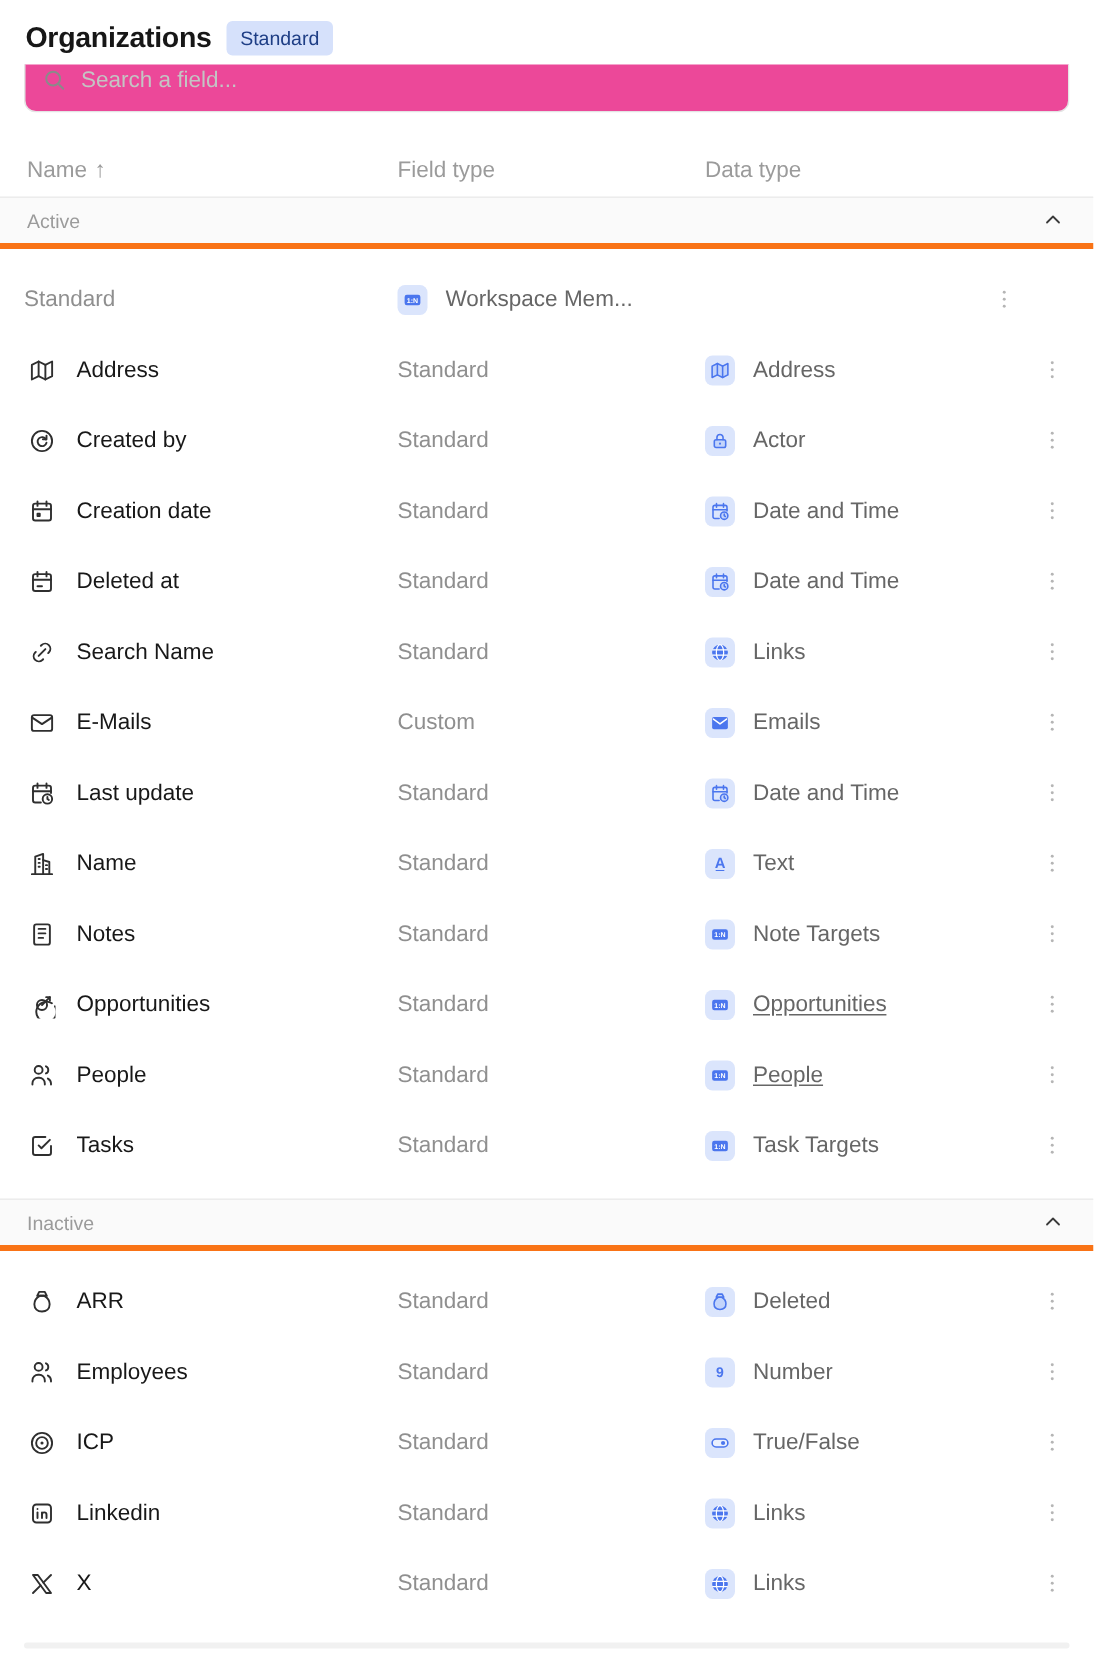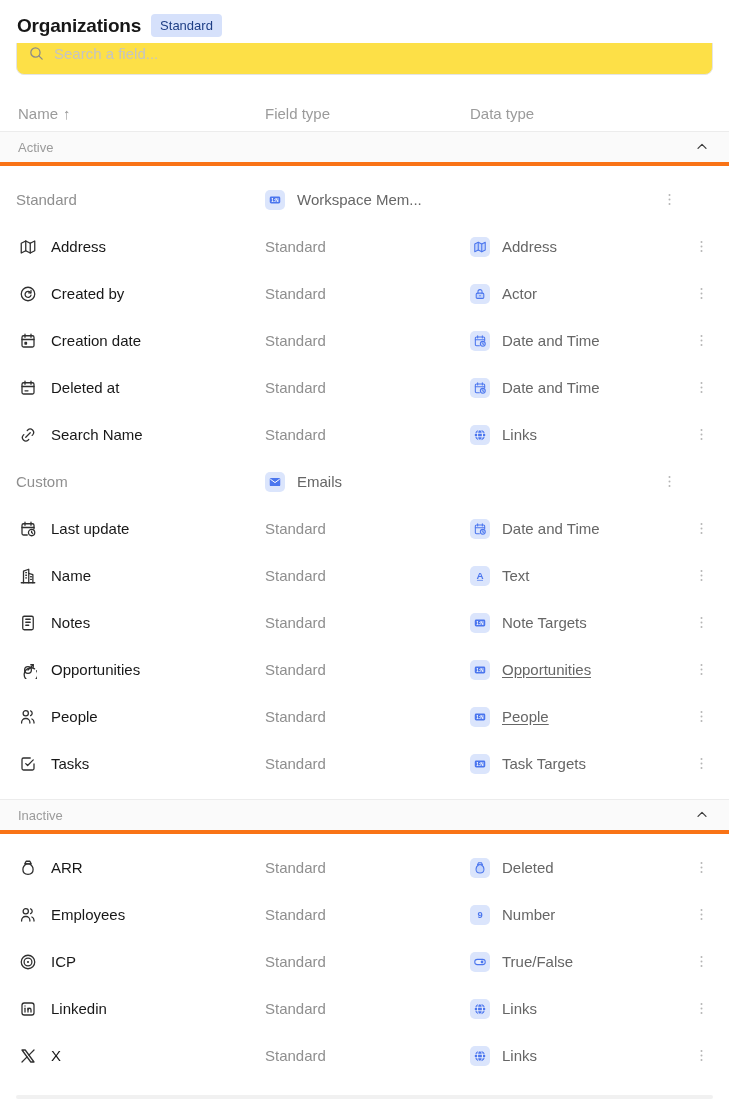--- a/index.html
+++ b/index.html
@@ -6,21 +6,21 @@
   html,body { width: 729px; height: 1102px; overflow: hidden; background: #fff;
     font-family: "Liberation Sans", "DejaVu Sans", sans-serif; color: #181818; }
 
   .page-header { display: flex; align-items: center; gap: 10px; height: 43px; padding: 14px 17px 6px; }
   .page-title { font-size: 19px; font-weight: 700; color: #171717; letter-spacing: -0.2px; }
   .badge { background: var(--badge-bg,#d6e1fb); color: var(--badge-text,#1e3e85);
     font-size: 13px; font-weight: 500; padding: 3px 9px; border-radius: 4px; line-height: 17px; }
 
   .search-clip { height: 32px; overflow: hidden; margin: 0 16px; }
   .search-box { height: 44px; margin-top: -12px; display: flex; align-items: center; gap: 9px;
-    border: 1px solid #e4e4e4; border-radius: 8px; padding: 0 11px; background: #fde047; }
+    border: 1px solid #e4e4e4; border-radius: 8px; padding: 0 11px; background: #ec4899; }
   .search-box .sicon { color: #8a8a8a; display: flex; flex: none; }
   .search-box input { border: none; outline: none; font-size: 15px; flex: 1; color: #333;
     font-family: inherit; background: transparent; }
   .search-box input::placeholder { color: #c4c4c4; }
 
   .thead { display: grid; grid-template-columns: 249px 205px 1fr 32px; align-items: center;
     padding: 0 16px; margin-top: 21px; height: 35px; color: #9b9b9b; font-size: 15px; }
   .thead .cname { display: flex; gap: 5px; padding-left: 2px; cursor: pointer; }
 
   .section-bar { height: 35px; background: #fafafa; border-top: 1px solid #ececec;
@@ -263,20 +263,29 @@
             <span style="display:flex">
               <svg viewBox="0 0 24 24" width="17" height="17" fill="currentColor">
                 <circle cx="12" cy="5.5" r="1.4"></circle>
                 <circle cx="12" cy="12" r="1.4"></circle>
                 <circle cx="12" cy="18.5" r="1.4"></circle>
               </svg>
             </span>
           </button>
         </div>
         <div class="row">
+          <div class="cell-name">
+            <span class="nicon">
+              <svg viewBox="0 0 24 24" width="18" height="18" fill="none" stroke="currentColor" stroke-width="1.7" stroke-linecap="round" stroke-linejoin="round">
+                <rect x="3" y="5" width="18" height="14" rx="2"></rect>
+                <path d="M3 7l9 6 9-6"></path>
+              </svg>
+            </span>
+            <span>E-Mails</span>
+          </div>
           <div class="cell-type">Custom</div>
           <div class="cell-data">
             <span class="dicon">
               <svg viewBox="0 0 24 24" width="14" height="14" fill="none" stroke="currentColor" stroke-width="1.8" stroke-linecap="round" stroke-linejoin="round">
                 <rect x="3" y="5" width="18" height="14" rx="2" fill="currentColor" stroke="none"></rect>
                 <path d="M4.5 7.5L12 13l7.5-5.5" stroke="#fff" stroke-width="1.7"></path>
               </svg>
             </span>
             <span class="dlabel">Emails</span>
           </div>

